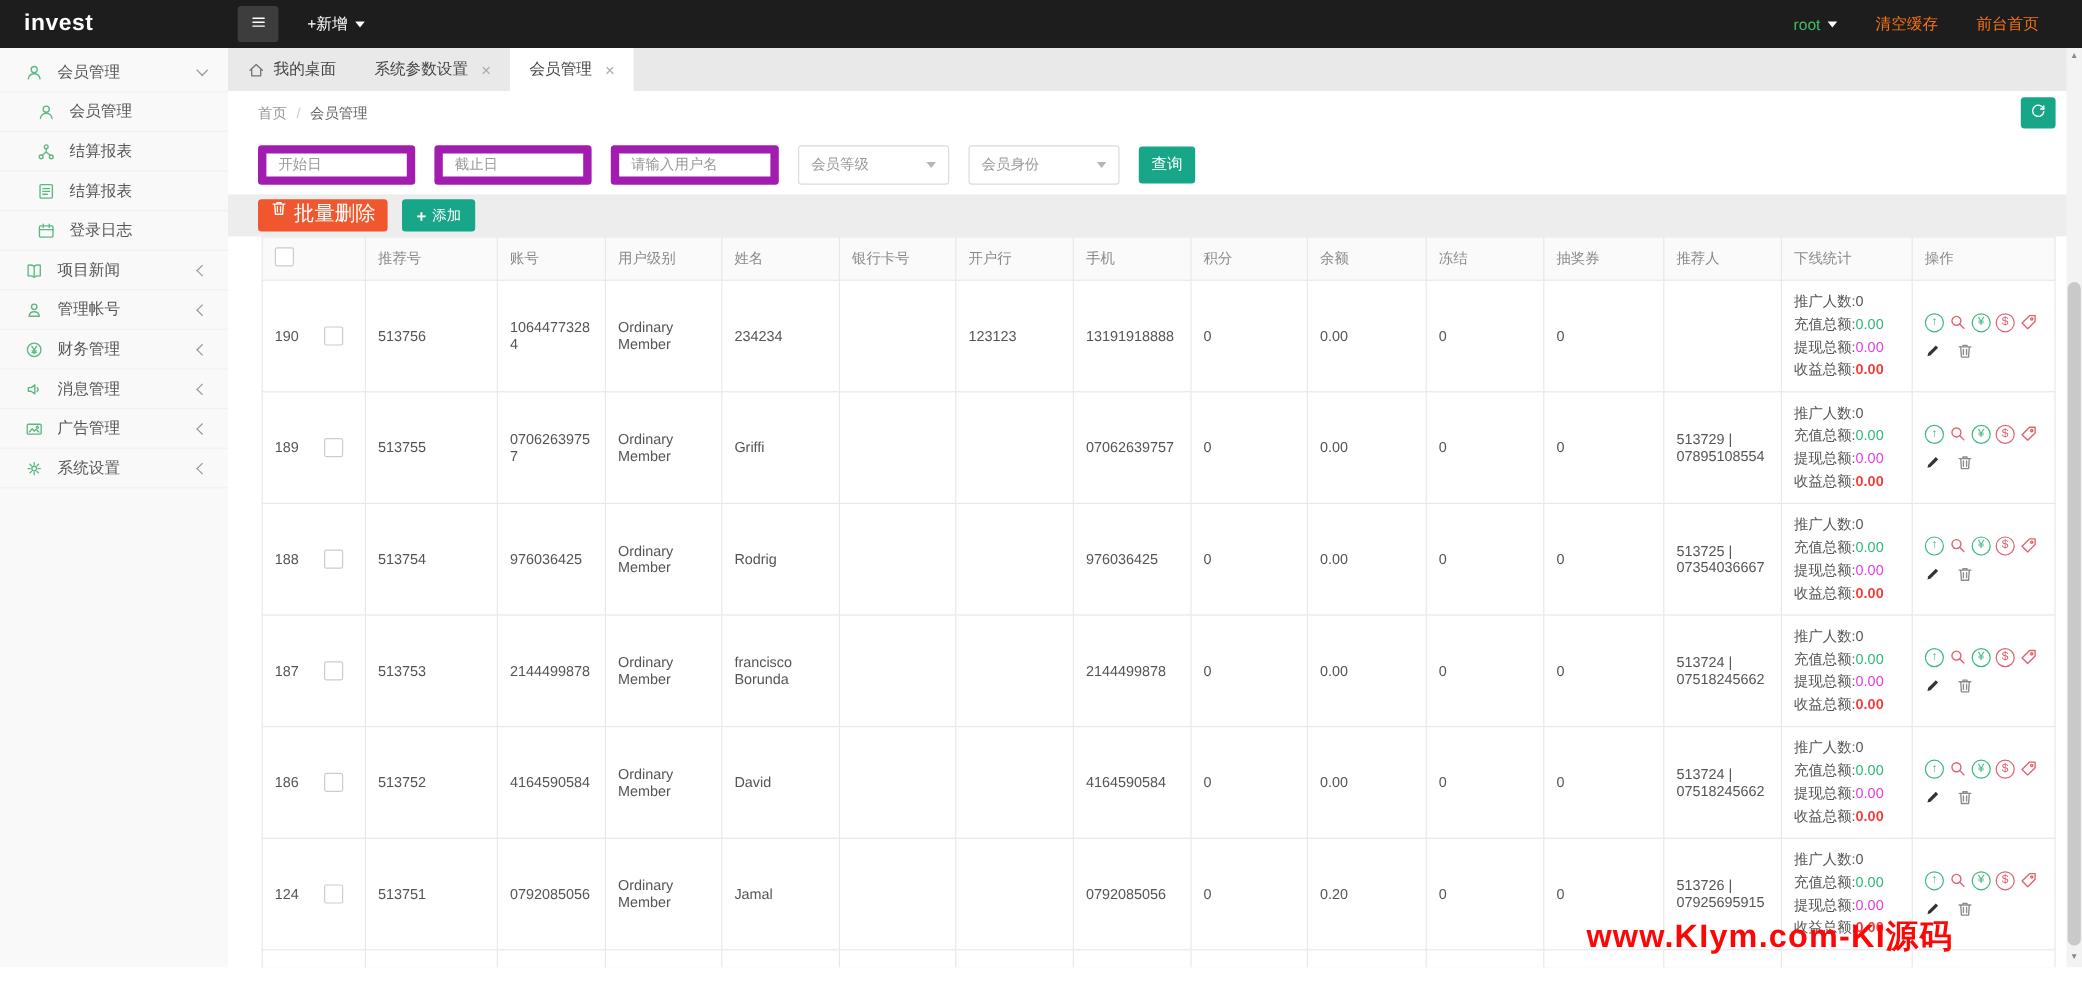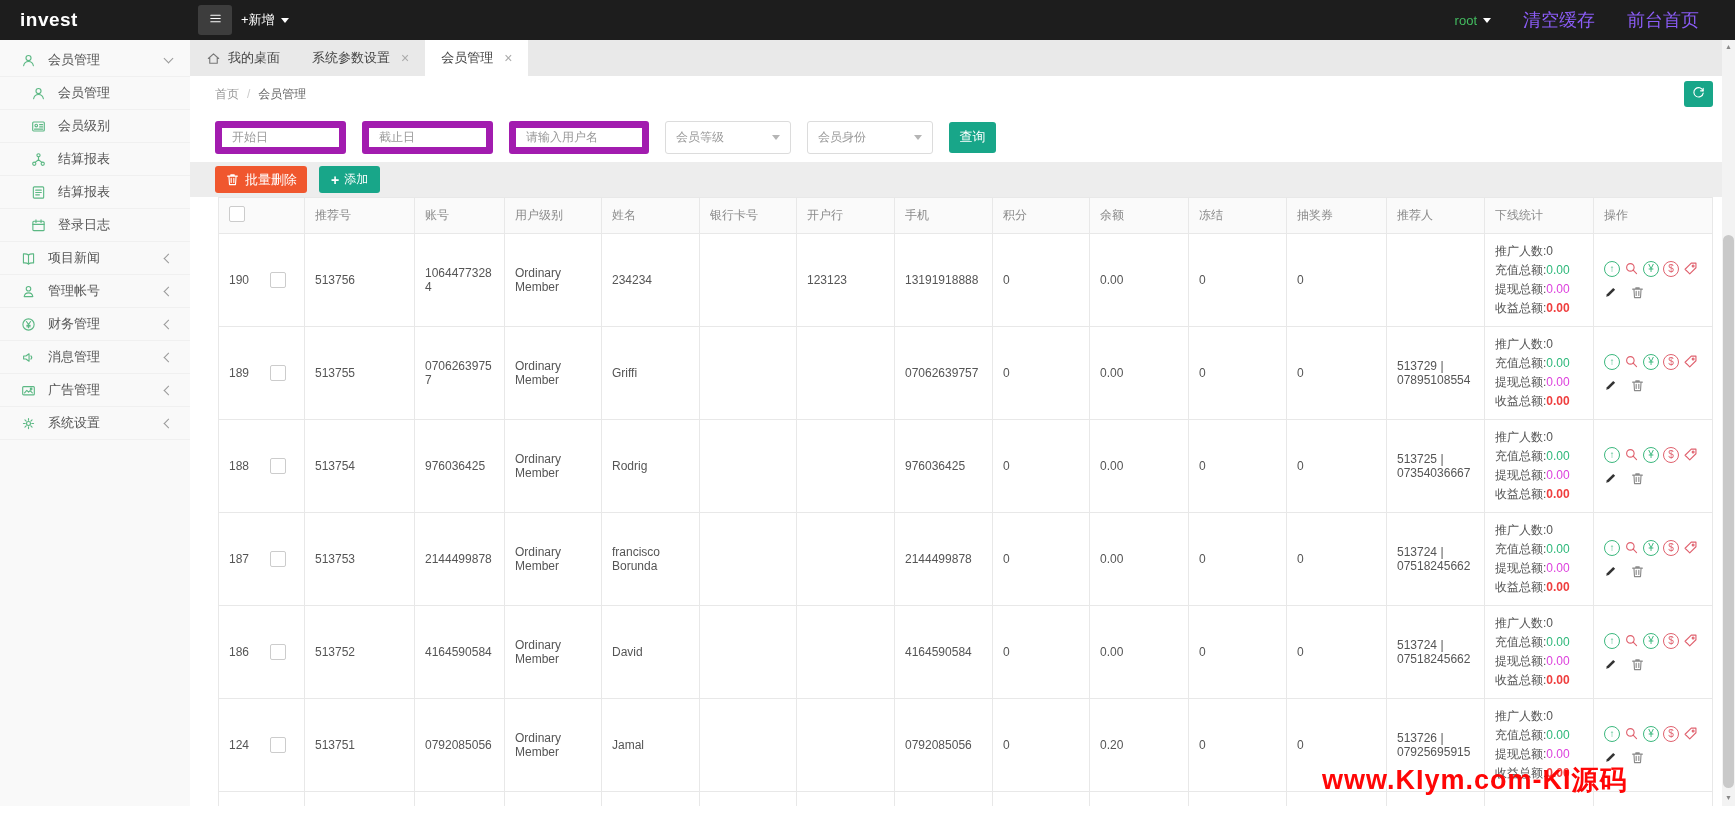--- a/index.html
+++ b/index.html
@@ -2,25 +2,25 @@
 <html><head>
 <meta charset="utf-8">
 <style>
 *{box-sizing:border-box;margin:0;padding:0}
 html,body{width:1735px;height:838px;overflow:hidden}
 body{font-family:"Liberation Sans","DejaVu Sans",sans-serif;background:#fff;position:relative}
 
 .topbar{height:40px;background:#1d1d1d;display:flex;align-items:center;color:#fff;padding-right:36px}
 .logo{width:190px;padding-left:20px;font-size:19px;font-weight:bold;letter-spacing:.5px}
 .hamburger{width:34px;height:30px;background:#3d3d3d;border:none;border-radius:3px;color:#fff;margin-left:8px;cursor:pointer;display:flex;align-items:center;justify-content:center}
-.new-dd{display:flex;align-items:center;gap:6px;margin-left:9px;font-size:13px;cursor:pointer}
+.new-dd{display:flex;align-items:center;gap:6px;margin-left:24px;font-size:13px;cursor:pointer}
 .topbar-spacer{flex:1}
 .user-dd{display:flex;align-items:center;gap:6px;font-size:13px;cursor:pointer}
 .user-name{color:#43BC60}
-.top-link{color:#8b5cf6;font-size:18px;margin-left:32px;text-decoration:none;cursor:pointer}
+.top-link{color:#f97316;font-size:13px;margin-left:32px;text-decoration:none;cursor:pointer}
 .caret{width:0;height:0;border:4px solid transparent;border-top-width:5px;display:inline-block;margin-top:4px}
 .caret-white{border-top-color:#fff}
 .caret-gray{border-top-color:#b5b5b5}
 
 .middle{display:flex;height:766px;position:relative}
 .sidebar{width:190px;background:#f9f9f9;padding-top:4px;flex-shrink:0}
 .side-item{height:33px;display:flex;align-items:center;font-size:13px;color:#555;cursor:pointer;border-bottom:1px solid #f0f0f0}
 .side-item.parent{padding:0 18px 0 20px}
 .side-item.child{padding:0 18px 0 30px}
 .s-icon{width:16px;height:16px;margin-right:12px;color:#5cb884;display:inline-flex;align-items:center;justify-content:center}
@@ -43,21 +43,21 @@
 .crumb-sep{color:#ccc;margin:0 8px}
 .crumb-cur{color:#666}
 .refresh-btn{position:absolute;top:5px;right:22px;width:29px;height:26px;background:#18A689;border:none;border-radius:3px;color:#fff;display:flex;align-items:center;justify-content:center;cursor:pointer}
 .filter-row{height:50px;display:flex;align-items:center;padding-left:25px;gap:16px}
 .f-input{width:131px;height:33px;border:7px solid #a21caf;border-radius:3px;padding:0 10px;font-size:12px;color:#555;outline:none}
 .f-input::placeholder{color:#999}
 .f-user{width:140px}
 .f-select{width:126px;height:33px;border:1px solid #dcdcdc;border-radius:3px;display:flex;align-items:center;justify-content:space-between;padding:0 10px;font-size:12px;color:#999;cursor:pointer;background:#fff}
 .search-btn{width:47px;height:31px;background:#18A689;color:#fff;border:none;border-radius:3px;font-size:13px;cursor:pointer}
 .toolbar-row{height:35px;background:#ededed;display:flex;align-items:center;padding-left:25px;gap:12px}
-.btn-danger{height:27px;background:#F0572E;color:#fff;border:none;border-radius:3px;font-size:13px;display:flex;align-items:center;gap:5px;padding:0 10px;cursor:pointer}
+.btn-danger{height:27px;background:#F0572E;color:#fff;border:none;border-radius:3px;font-size:17px;display:flex;gap:5px;padding:0 10px;cursor:pointer}
 .btn-add{height:27px;background:#18A689;color:#fff;border:none;border-radius:3px;font-size:12px;display:flex;align-items:center;gap:5px;padding:0 12px;cursor:pointer}
 .plus{font-size:14px;font-weight:bold}
 .b-ic{display:inline-flex}
 
 .grid{border-collapse:collapse;table-layout:fixed;width:1494px;margin-left:28px;font-size:12px;color:#555}
 .grid th,.grid td{border:1px solid #e8e8e8;padding:4px 10px;text-align:left;vertical-align:middle;word-break:break-word}
 .grid thead th{height:36px;background:#fafafa;color:#8a8a8a;font-weight:normal}
 .grid tbody tr{height:93px}
 .grid tbody tr.partial{height:15px}
 .id-cell{display:flex;align-items:center;gap:21px}
@@ -122,30 +122,20 @@
           <span class="chev expanded"></span>
         </div>
         <div class="side-item child">
           <span class="s-icon">
             <svg viewBox="0 0 16 16" width="15" height="15" fill="none" stroke="currentColor" stroke-width="1.2" stroke-linecap="round" stroke-linejoin="round">
               <circle cx="8" cy="5.3" r="2.7"></circle>
               <path d="M2.8 13.6c.5-3.1 2.9-4.6 5.2-4.6s4.7 1.5 5.2 4.6"></path>
             </svg>
           </span>
           <span class="s-label">会员管理</span>
-        </div>
-        <div class="side-item child">
-          <span class="s-icon">
-            <svg viewBox="0 0 16 16" width="15" height="15" fill="none" stroke="currentColor" stroke-width="1.2" stroke-linecap="round" stroke-linejoin="round">
-              <rect x="1.8" y="3.2" width="12.4" height="9.6" rx="1"></rect>
-              <circle cx="5.6" cy="7" r="1.4"></circle>
-              <path d="M9.2 6h3.2M9.2 8.4h3.2M3.8 10.8h8.6"></path>
-            </svg>
-          </span>
-          <span class="s-label">会员级别</span>
         </div>
         <div class="side-item child">
           <span class="s-icon">
             <svg viewBox="0 0 16 16" width="15" height="15" fill="none" stroke="currentColor" stroke-width="1.2" stroke-linecap="round" stroke-linejoin="round">
               <circle cx="8" cy="3.5" r="1.7"></circle>
               <circle cx="3.5" cy="12.5" r="1.7"></circle>
               <circle cx="12.5" cy="12.5" r="1.7"></circle>
               <path d="M8 5.2v3M8 8.2l-3.6 2.9M8 8.2l3.6 2.9"></path>
             </svg>
           </span>

